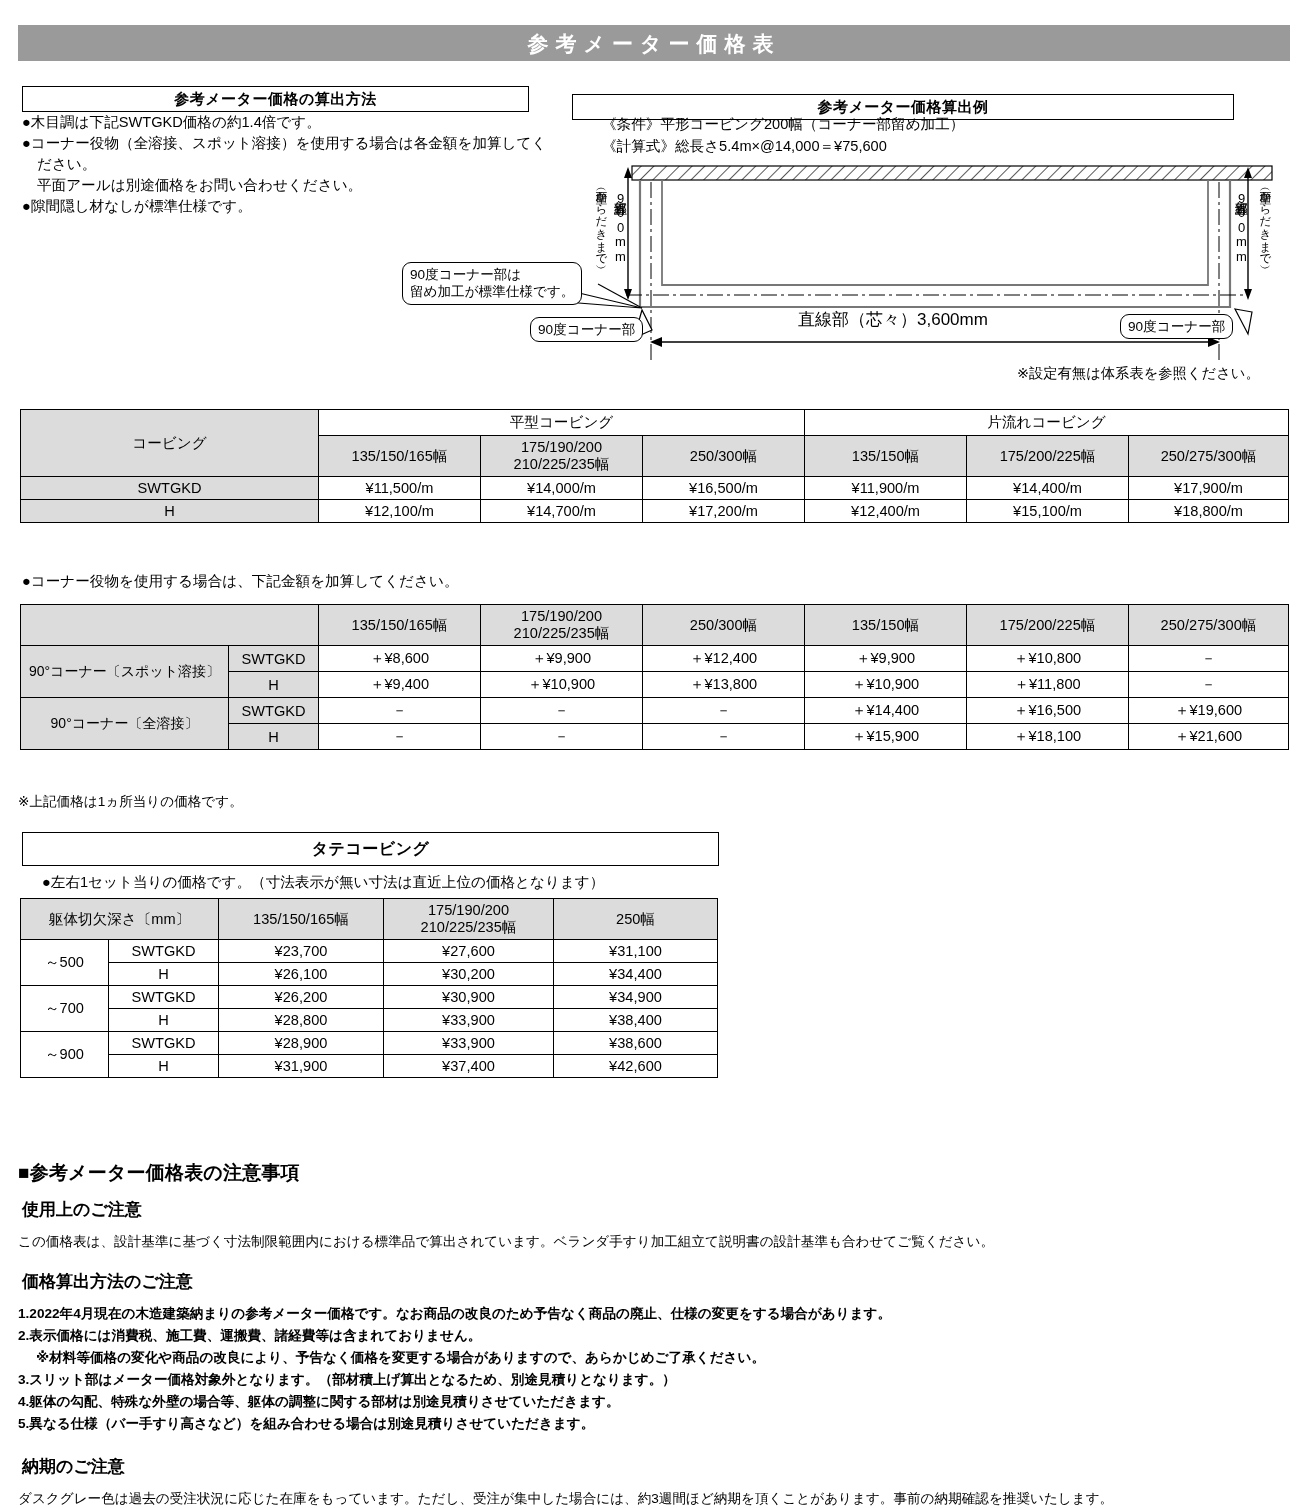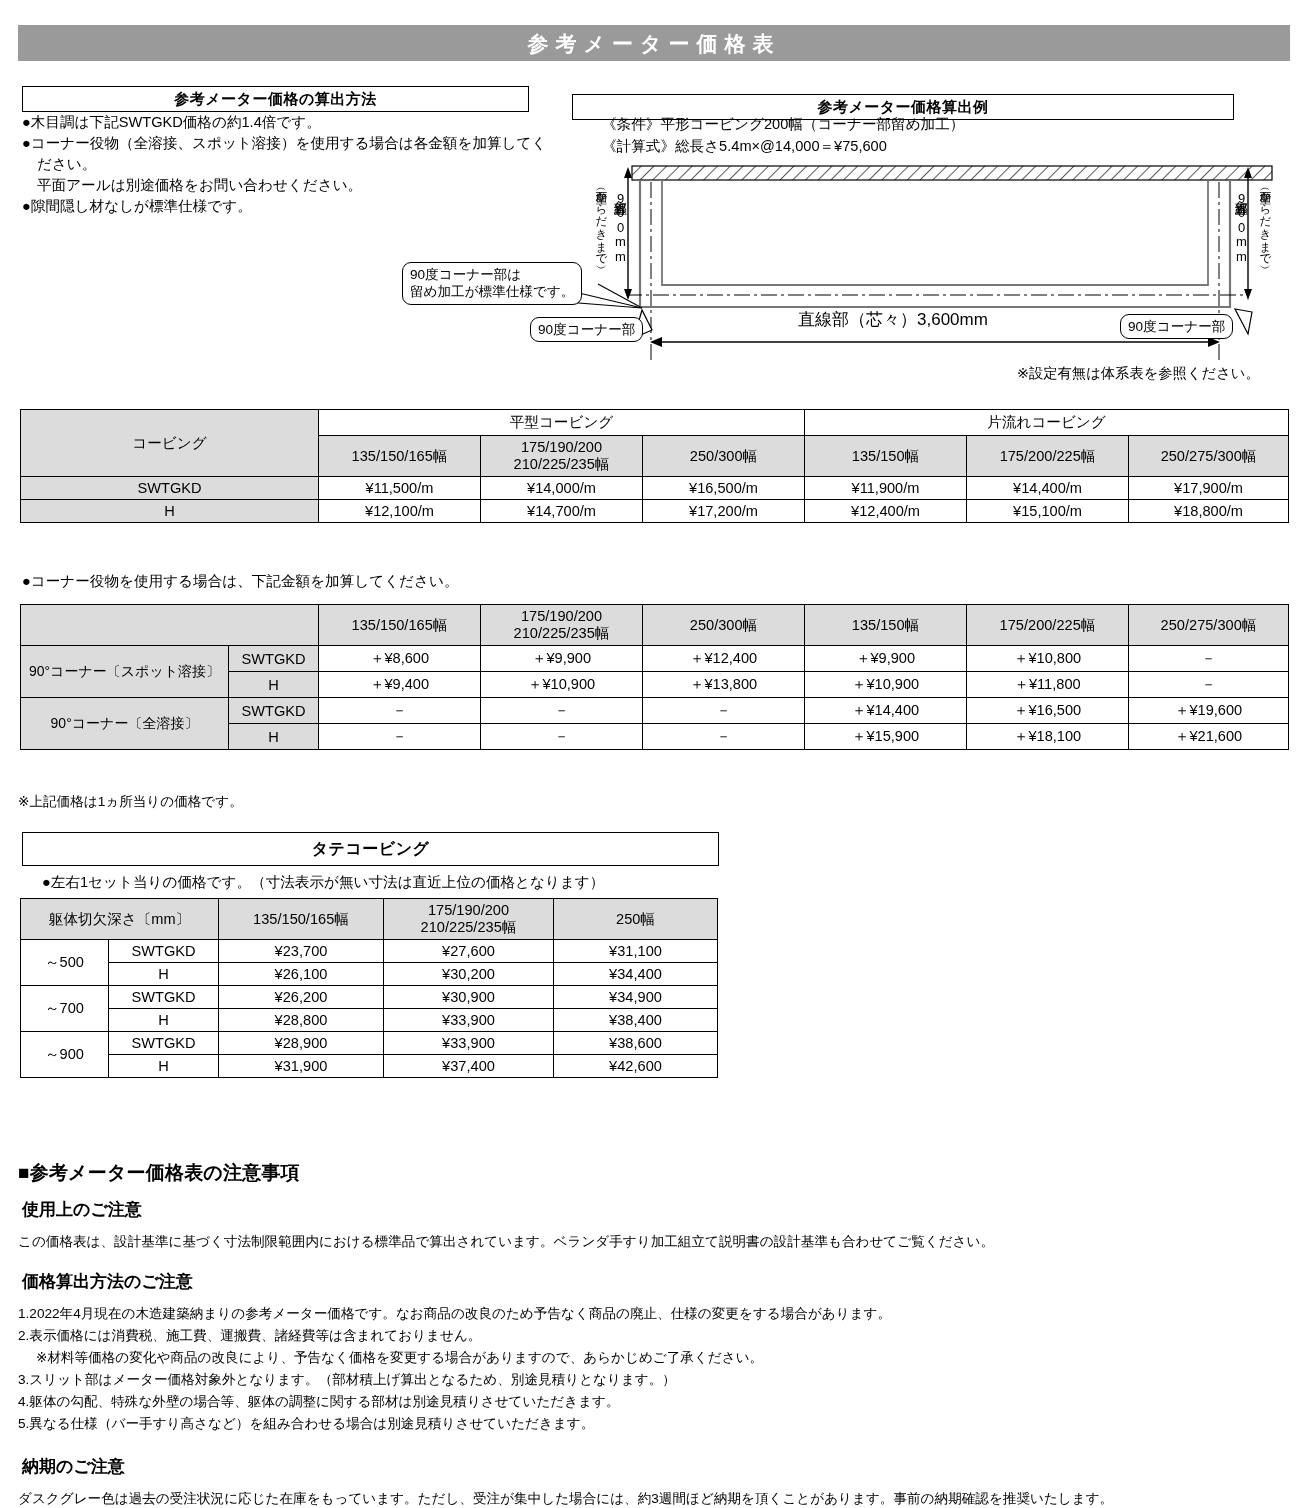--- a/index.html
+++ b/index.html
@@ -83,21 +83,21 @@
   .note{position:absolute;font-size:14.6px;white-space:nowrap;}
   #note-corner{left:22px;top:572px;}
   #note-place{left:18px;top:793px;font-size:13.6px;}
   #note-set{left:22px;top:873px;margin-left:20px;}
 
   
   .bottom{position:absolute;left:18px;top:1160px;width:1270px;}
   .bn-h1{font-size:19px;font-weight:bold;margin:0 0 12px 0;letter-spacing:.2px;}
   .bn-h2{font-size:17px;font-weight:bold;margin:0 0 10px 4px;}
   .bn-p{font-size:13.6px;line-height:1.55;margin:0 0 18px 0;}
-  .bn-li{font-size:13.6px;line-height:1.62;margin:0;}
+  .bn-li{font-size:13.6px;line-height:1.62;margin:0;font-weight:bold;}
   .bn-li.ind{padding-left:18px;}
   .bn-gap{height:20px;}
 </style>
 </head>
 <body>
 
 <div class="page">
 
   <div class="title-band">
     <div class="t">参考メーター価格表</div>

